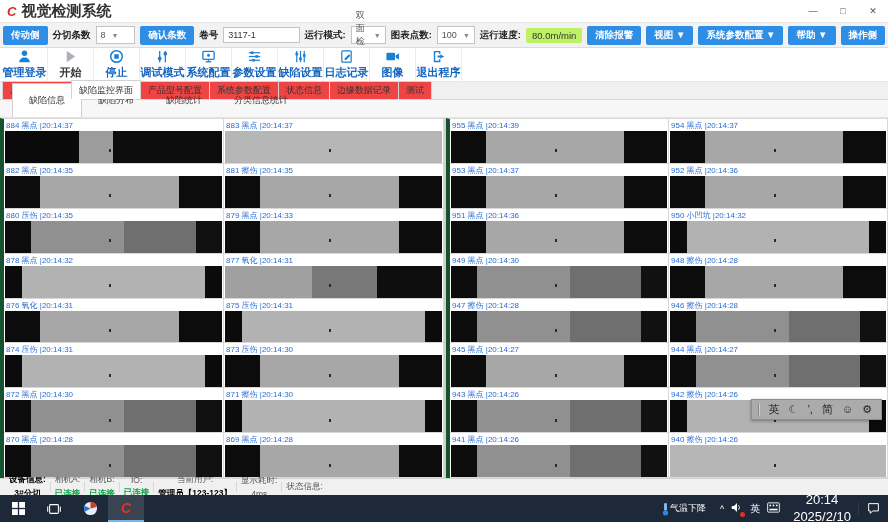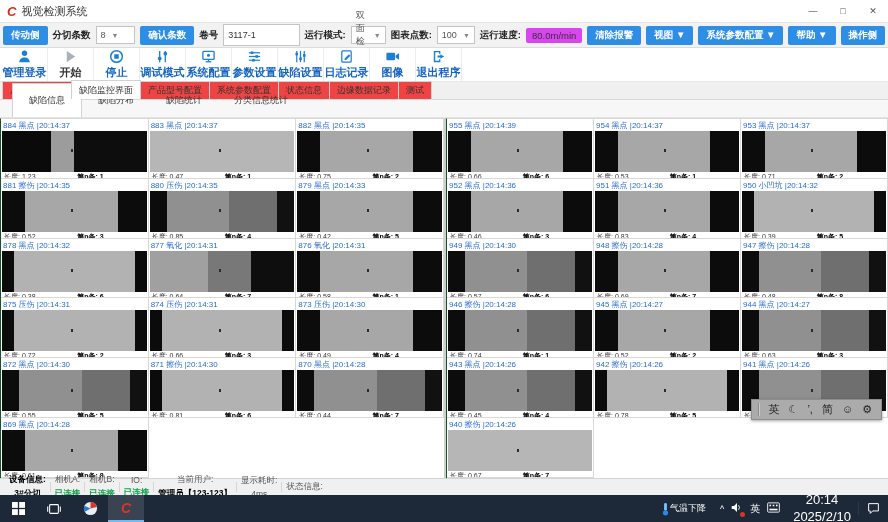--- a/index.html
+++ b/index.html
@@ -3,32 +3,32 @@
 <meta charset="utf-8">
 <style>
   * { box-sizing: border-box; margin: 0; padding: 0; }
   html,body { width:888px; height:522px; overflow:hidden; }
   body { font-family:"Liberation Sans", sans-serif; background:#fff; }
   .app { position:relative; width:888px; height:522px; display:flex; flex-direction:column; background:#fff; }
 
   
   .titlebar { height:22px; flex:0 0 22px; display:flex; align-items:center; padding-left:7px; background:#fff; }
   .logo { color:#d42a1e; font-weight:bold; font-style:italic; font-size:13px; margin-right:5px; line-height:1; }
-  .title-text { font-size:11px; color:#333; }
+  .title-text { font-size:15px; color:#333;font-weight:bold; }
   .win-controls { margin-left:auto; display:flex; height:100%; }
   .win-btn { width:30px; height:100%; display:flex; align-items:center; justify-content:center; font-size:9px; color:#555; }
 
   
   .toolbar1 { height:26px; flex:0 0 26px; background:#f2f2f2; border-top:1px solid #e6e6e6; border-bottom:1px solid #dcdcdc; display:flex; align-items:center; gap:5px; padding:0 3px; font-size:9.5px; }
   .btn-blue { background:#2e8ee6; color:#fff; border-radius:2px; padding:3px 8px; font-size:9.5px; font-weight:bold; white-space:nowrap; cursor:default; }
   .lbl { font-weight:bold; color:#222; white-space:nowrap; }
   .combo { background:#fff; border:1px solid #c4c4c4; height:18px; display:flex; align-items:center; padding:0 4px; font-size:9px; color:#555; }
   .combo .arr { margin-left:6px; color:#888; font-size:7px; }
-  .textbox { background:#fff; border:1px solid #c4c4c4; height:22px; width:148px; display:flex; align-items:center; padding:0 4px; font-size:9px; color:#333; }
-  .speed-chip { background:#d946ef; border-radius:2px; padding:2px 6px; font-size:9.5px; color:#333; }
+  .textbox { background:#fff; border:1px solid #c4c4c4; height:16px; width:148px; display:flex; align-items:center; padding:0 4px; font-size:9px; color:#333; }
+  .speed-chip { background:#bef264; border-radius:2px; padding:2px 6px; font-size:9.5px; color:#333; }
   .op-side { margin-left:auto; }
 
   
   .ribbon { height:34px; flex:0 0 34px; background:#fff; border-bottom:1px solid #e8e8e8; display:flex; align-items:stretch; padding-left:2px; }
   .ribbon-item { width:46px; display:flex; flex-direction:column; align-items:center; justify-content:center; gap:1px; border-right:1px solid #ececec; cursor:default; }
   .ricon svg { width:15px; height:15px; display:block; }
   .rlabel { font-size:11px; color:#1565c0; font-weight:bold; white-space:nowrap; }
   .ribbon-item.disabled .rlabel { color:#333; }
 
   
@@ -38,21 +38,21 @@
   .subtabs { height:18px; flex:0 0 18px; background:#f7f7f7; display:flex; align-items:flex-end; padding-left:12px; font-size:9px; color:#333; border-bottom:1px solid #e4e4e4; }
   .subtab { padding:10px 16px; white-space:nowrap;font-family:Liberation Serif, serif; }
   .subtab.active { background:#fff; border:1px solid #d2d2d2; border-bottom:none; }
 
   
   .panels { flex:1; display:flex; min-height:0; }
   .panel { width:50%; display:flex; flex-direction:column; min-height:0; }
   .panel + .panel { border-left:2px solid #cfcfcf; }
   .panel-head { height:14px; flex:0 0 14px; display:flex; align-items:center; padding:0 22px 0 8px; color:#2c6fce; font-size:9px; justify-content:space-between; }
   .panel-title { font-weight:bold; font-size:9.5px; }
-  .grid { flex:1; display:grid; grid-template-columns:repeat(3,1fr); grid-auto-rows:1fr; border-top:1px solid #d8d8d8; border-left:1px solid #14532d; min-height:0; }
+  .grid { flex:1; display:grid; grid-template-columns:repeat(2,1fr); grid-auto-rows:1fr; border-top:1px solid #d8d8d8; border-left:4px solid #14532d; min-height:0; }
   .cell { display:flex; flex-direction:column; border-right:1px solid #d8d8d8; border-bottom:1px solid #d8d8d8; background:#fff; overflow:hidden; }
   .cell-head { height:12px; flex:0 0 12px; font-size:8px; color:#2a6cd5; padding:1px 2px 0; white-space:nowrap; overflow:hidden; }
   .cell-img { height:41px; flex:0 0 41px; margin:0 1px; position:relative; background:#9f9f9f; }
   .cell-img::after { content:""; position:absolute; left:48%; top:45%; width:2px; height:3px; background:#2a2a2a; }
   .img-a { background:linear-gradient(90deg,#0a0a0a 0 34%,#9c9c9c 34% 50%,#0d0d0d 50% 100%); }
   .img-b { background:#b6b6b6; }
   .img-c { background:linear-gradient(90deg,#0c0c0c 0 16%,#a7a7a7 16% 80%,#0c0c0c 80% 100%); }
   .img-d { background:linear-gradient(90deg,#0c0c0c 0 12%,#909090 12% 55%,#6f6f6f 55% 88%,#111 88% 100%); }
   .img-e { background:linear-gradient(90deg,#a0a0a0 0 40%,#787878 40% 70%,#0e0e0e 70% 100%); }
   .img-f { background:linear-gradient(90deg,#0b0b0b 0 8%,#b2b2b2 8% 92%,#0b0b0b 92% 100%); }

